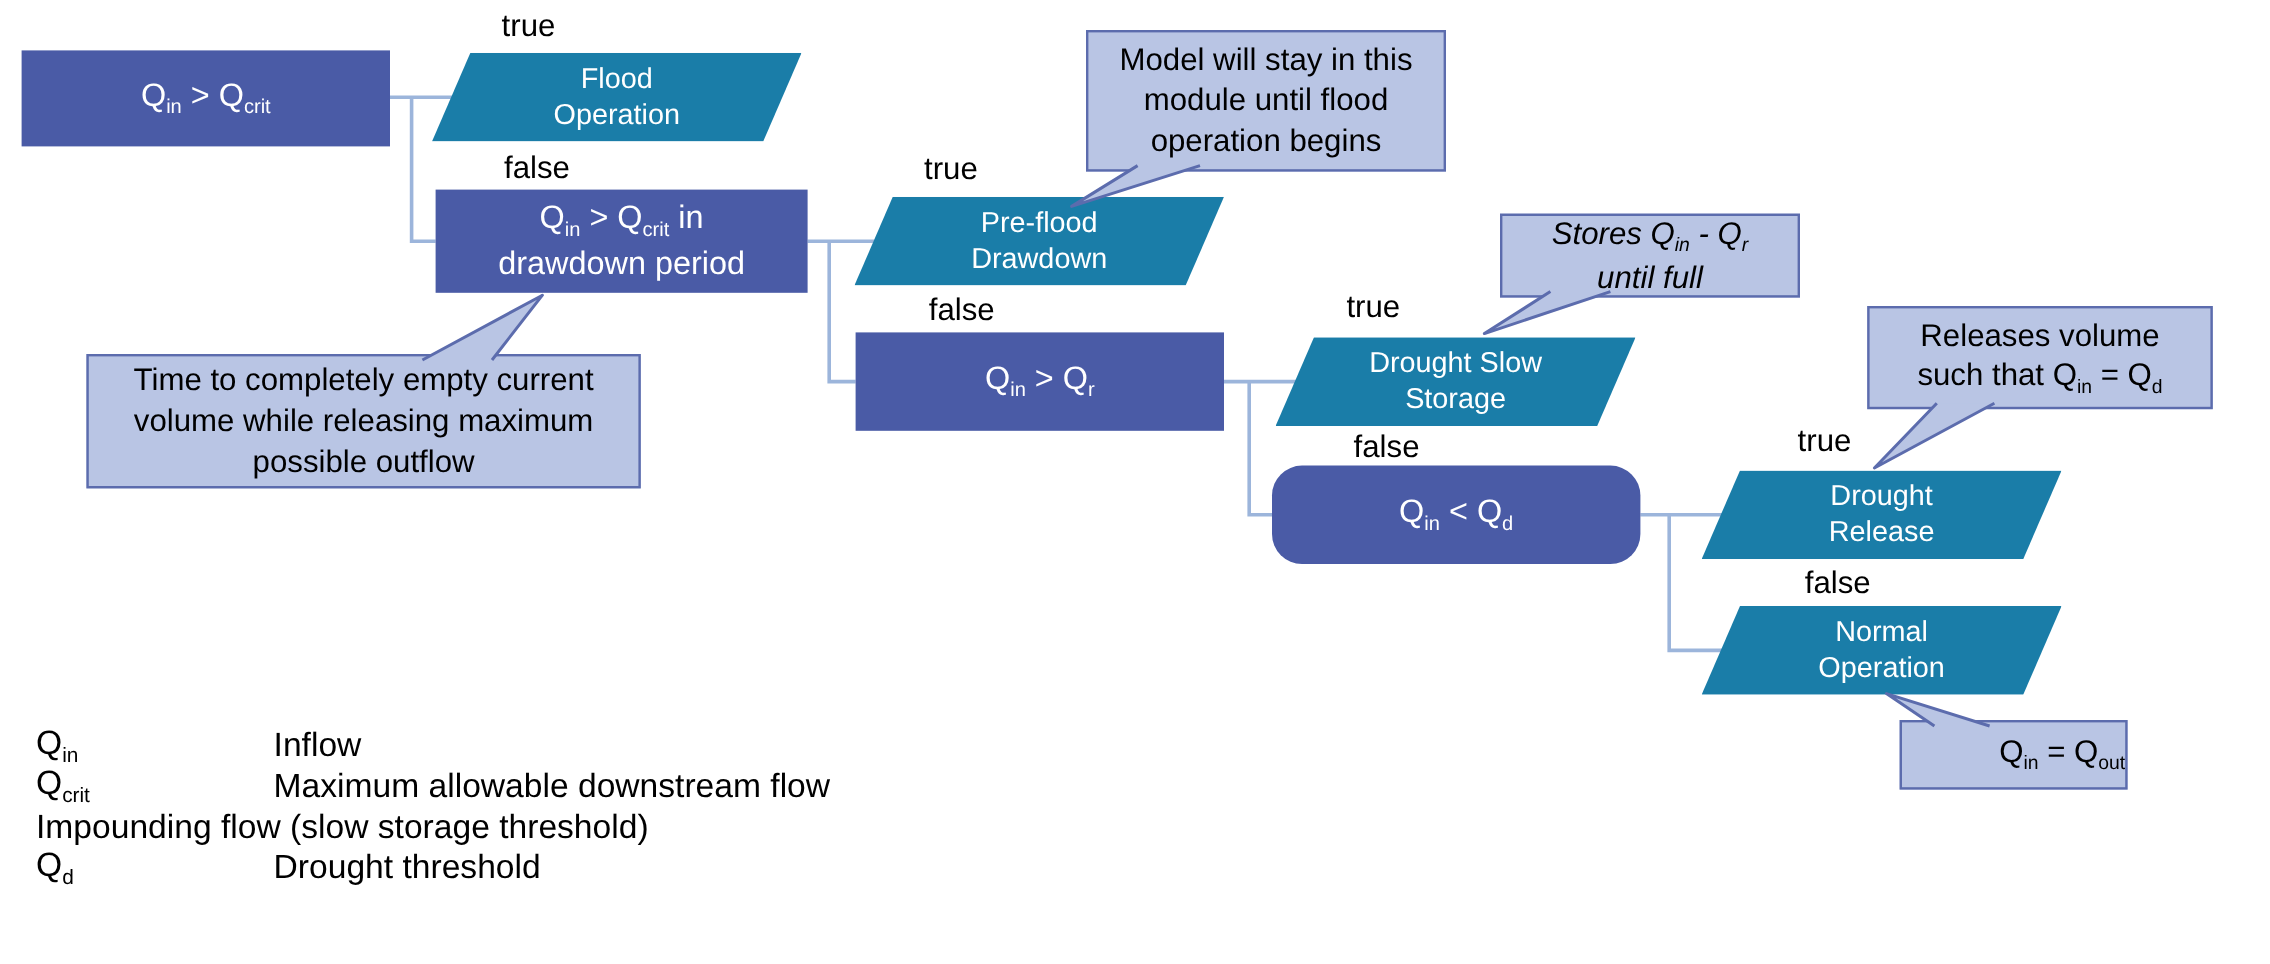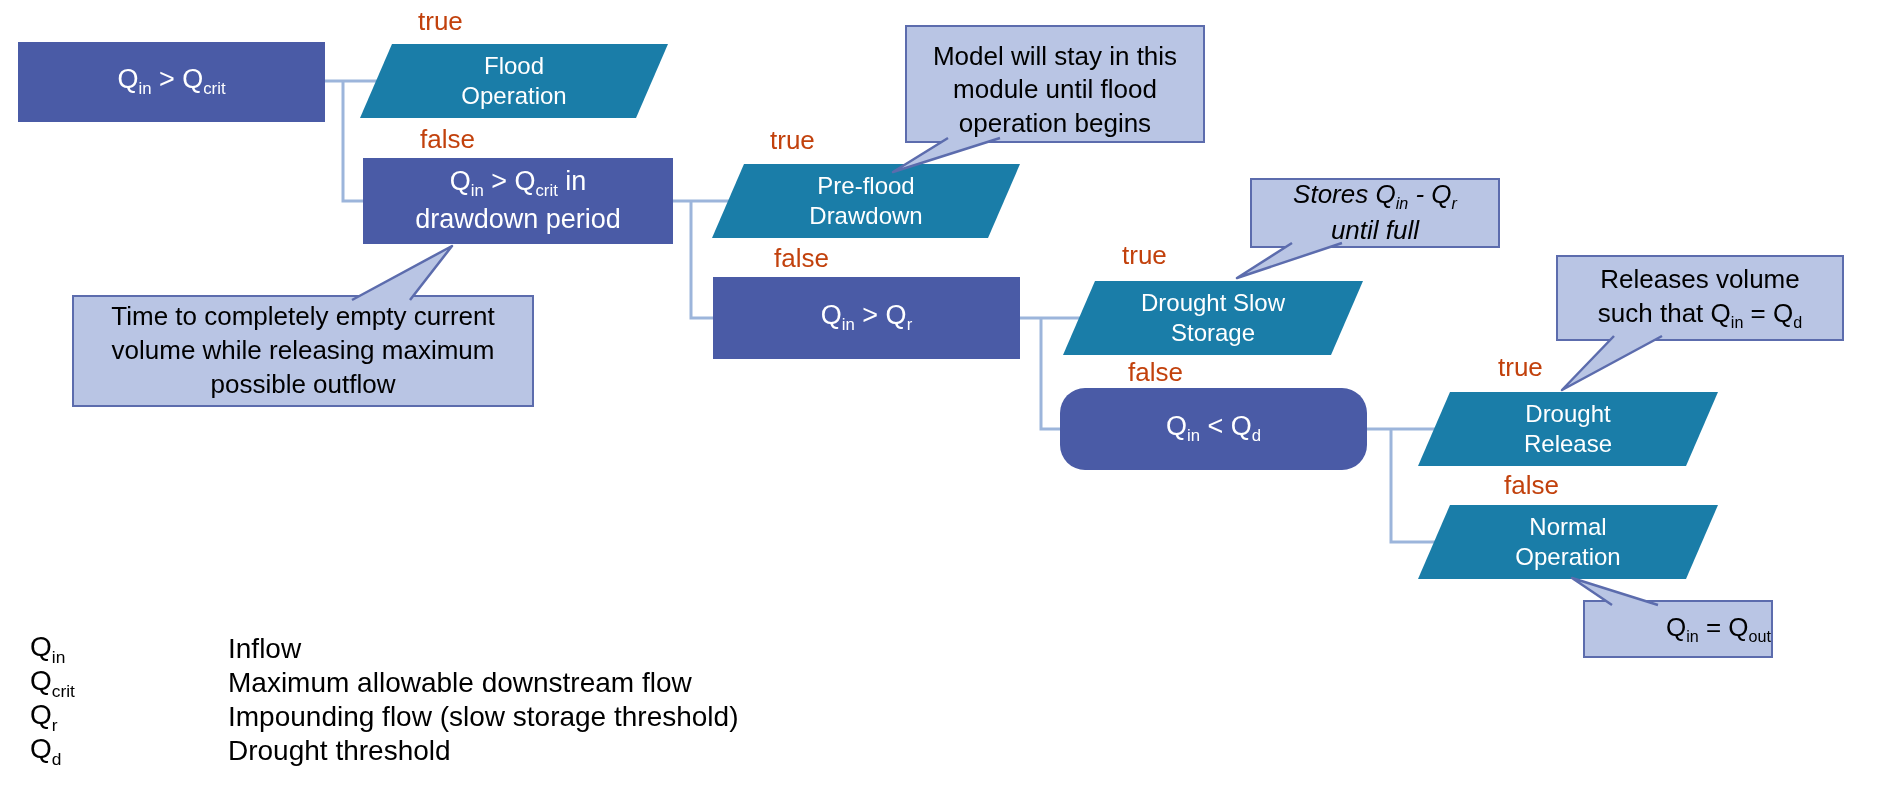--- a/index.html
+++ b/index.html
@@ -67,30 +67,29 @@
     text-align: center;
     font-size: 26px;
     line-height: 1.3;
     white-space: pre-line;
   }
 
   .branch-label {
     position: absolute;
     font-size: 26px;
     line-height: 30px;
-    color: #c2410c;
+    color: #000000;
   }
 
   .legend {
     position: absolute;
     left: 30px;
     top: 604px;
     font-size: 28px;
     color: #000000;
-    margin-top: 28px;
   }
   .legend-row {
     display: flex;
     height: 34px;
     align-items: center;
   }
   .legend-symbol { width: 198px; }
 
   sub { font-size: 0.62em; }
 </style>
@@ -147,21 +146,21 @@
 
   <span class="branch-label" style="left:418px;top:6px;">true</span>
   <span class="branch-label" style="left:420px;top:124px;">false</span>
   <span class="branch-label" style="left:770px;top:125px;">true</span>
   <span class="branch-label" style="left:774px;top:243px;">false</span>
   <span class="branch-label" style="left:1122px;top:240px;">true</span>
   <span class="branch-label" style="left:1128px;top:357px;">false</span>
   <span class="branch-label" style="left:1498px;top:352px;">true</span>
   <span class="branch-label" style="left:1504px;top:470px;">false</span>
 
-  <div class="callout" style="left:905px;top:25px;width:300px;height:118px;align-items:flex-end;">
+  <div class="callout" style="left:905px;top:25px;width:300px;height:118px;">
     <span>Model will stay in this
 module until flood
 operation begins</span>
   </div>
   <div class="callout" style="left:1250px;top:178px;width:250px;height:70px;font-style:italic;">
     <span>Stores Q<sub>in</sub> - Q<sub>r</sub>
 until full</span>
   </div>
   <div class="callout" style="left:1556px;top:255px;width:288px;height:86px;">
     <span>Releases volume
@@ -187,21 +186,20 @@
   <div class="legend">
     <div class="legend-row">
       <span class="legend-symbol">Q<sub>in</sub></span>
       <span class="legend-desc">Inflow</span>
     </div>
     <div class="legend-row">
       <span class="legend-symbol">Q<sub>crit</sub></span>
       <span class="legend-desc">Maximum allowable downstream flow</span>
     </div>
     <div class="legend-row">
-      <span class="legend-symbol">Q<sub>r</sub></span>
       <span class="legend-desc">Impounding flow (slow storage threshold)</span>
     </div>
     <div class="legend-row">
       <span class="legend-symbol">Q<sub>d</sub></span>
       <span class="legend-desc">Drought threshold</span>
     </div>
   </div>
 
 </div>
 

